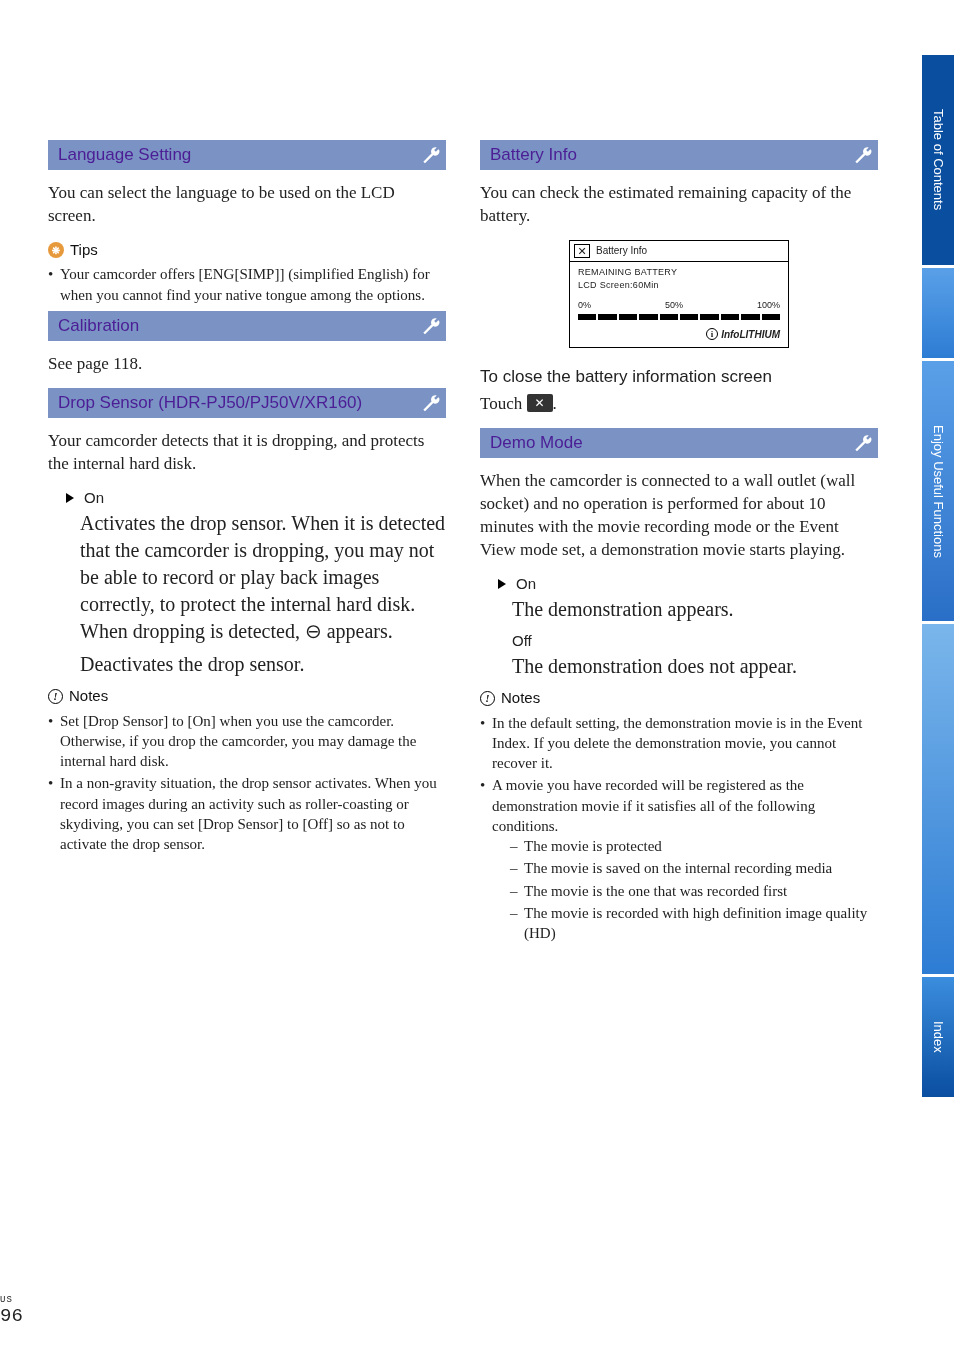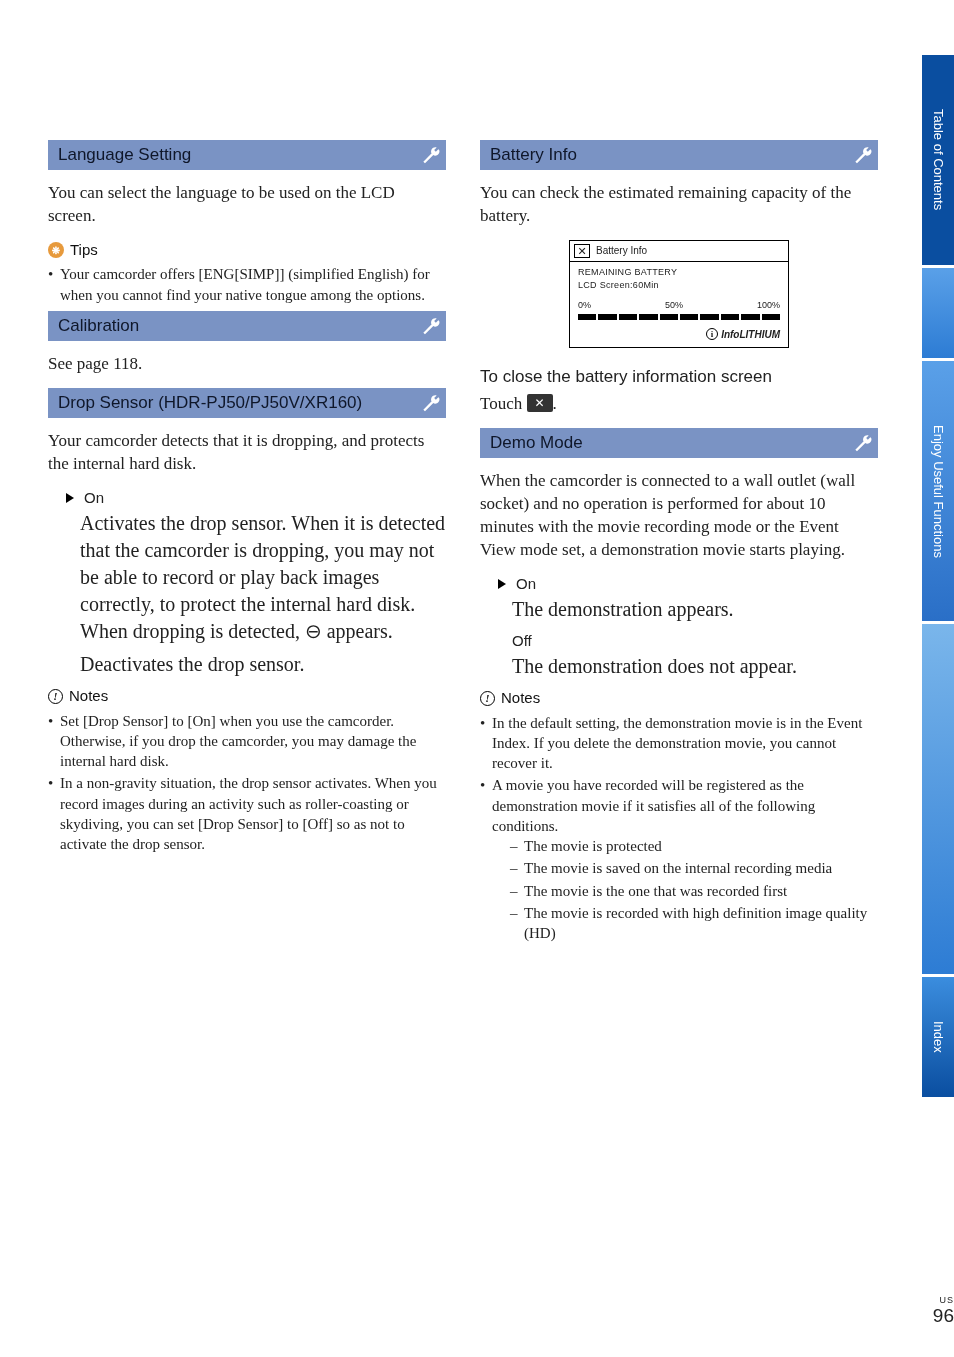--- a/index.html
+++ b/index.html
@@ -6,21 +6,21 @@
   body { font-family: Georgia, 'Times New Roman', serif; color: #222; background: #fff; width: 954px; height: 1357px; position: relative; }
   .sidebar { position: absolute; right: 0; top: 55px; width: 32px; }
   .tab { writing-mode: vertical-rl; color: #fff; font-family: 'Segoe UI', Arial, sans-serif; font-size: 13px; display: flex; align-items: center; justify-content: center; padding: 18px 0; width: 32px; margin-bottom: 3px; cursor: pointer; }
   .tab1 { background: #0a4ea0; height: 210px; }
   .tabgap { background: linear-gradient(#5aa0e8,#2d7cd4); height: 90px; }
   .tab2 { background: linear-gradient(#5aa0e8,#2a6fc7); height: 260px; }
   .tabgap2 { background: linear-gradient(#7ab6eb,#2d7cd4); height: 350px; }
   .tab3 { background: linear-gradient(#3b8dde,#0a4ea0); height: 120px; }
   .content { position: absolute; top: 140px; left: 48px; width: 830px; display: flex; gap: 34px; }
   .col { width: 398px; font-size: 16.5px; line-height: 1.35; }
-  .section-header { background: #7a93c4; color: #0f172a; font-family: 'Segoe UI', Arial, sans-serif; font-size: 17px; padding: 4px 10px 5px 10px; position: relative; margin-bottom: 12px; line-height: 1.25; }
+  .section-header { background: #7a93c4; color: #4c1d95; font-family: 'Segoe UI', Arial, sans-serif; font-size: 17px; padding: 4px 10px 5px 10px; position: relative; margin-bottom: 12px; line-height: 1.25; }
   .wrench { position: absolute; right: 6px; top: 50%; transform: translateY(-50%); width: 20px; height: 20px; }
   .body-text { font-size: 17px; margin-bottom: 12px; font-family: 'Minion Pro', Georgia, serif; }
   .tips-header, .notes-header { font-family: 'Segoe UI', Arial, sans-serif; font-size: 15px; color: #111; display: flex; align-items: center; gap: 6px; margin-top: 8px; margin-bottom: 4px; }
   .tips-icon { width: 16px; height: 16px; border-radius: 50%; background: #e79a3c; display: inline-flex; align-items: center; justify-content: center; color:#fff; font-size:10px; font-weight:bold;}
   .notes-icon { width: 15px; height: 15px; border-radius: 50%; border: 1.5px solid #000; display: inline-flex; align-items: center; justify-content: center; font-size:11px; font-weight:bold; font-style: italic; font-family: Georgia, serif;}
   ul.bullet { list-style: none; padding-left: 0; font-size: 15px; font-family: 'Minion Pro', Georgia, serif; }
   ul.bullet > li { position: relative; padding-left: 12px; margin-bottom: 2px; line-height: 1.35; }
   ul.bullet > li::before { content: "•"; position: absolute; left: 0; }
   .opt-label { font-family: 'Segoe UI', Arial, sans-serif; font-size: 15px; margin-left: 18px; margin-top: 8px; margin-bottom: 2px; display:flex; align-items:center; gap:4px;}
   .opt-desc { font-size: 20px; margin-left: 32px; margin-bottom: 6px; font-family: 'Minion Pro', Georgia, serif; line-height:1.35; }
@@ -33,21 +33,21 @@
   .bs-body { padding: 4px 8px 6px 8px; }
   .bs-row { font-size:9px; letter-spacing:0.3px; margin-bottom:1px;}
   .bs-scale { display:flex; justify-content:space-between; font-size:9px; margin-top:8px;}
   .bs-bar { display:flex; gap:2px; margin-top:2px; margin-bottom:8px;}
   .bs-seg { height:6px; background:#000; flex:1;}
   .bs-info { text-align:right; font-style:italic; font-weight:bold; font-size:10px; display:flex; justify-content:flex-end; align-items:center; gap:3px;}
   .info-circ{ width:12px; height:12px; border:1px solid #000; border-radius:50%; display:inline-flex; align-items:center; justify-content:center; font-size:9px; font-style:normal; font-weight:bold; font-family: Georgia, serif;}
   .dash-list { list-style:none; padding-left:0; margin-left:18px; font-size:15px; font-family: 'Minion Pro', Georgia, serif;}
   .dash-list li { position:relative; padding-left:14px; line-height:1.35; margin-bottom:2px;}
   .dash-list li::before { content:"–"; position:absolute; left:0;}
-  .page-footer { position:absolute; bottom:30px; left:0; width:100%; text-align:right; font-family: Liberation Sans, sans-serif;}
+  .page-footer { position:absolute; bottom:30px; left:0; width:100%; text-align:left; font-family: Liberation Mono, monospace;}
   .pf-us { font-size:9px; letter-spacing:1px;}
   .pf-num { font-size:19px; font-weight:400;}
   .drop-off-icon { font-size:10px; font-family: Arial; border:0; }
 </style>
 </head>
 <body>
 
 <div class="sidebar">
   <div class="tab tab1">Table of Contents</div>
   <div class="tab tabgap"></div>

